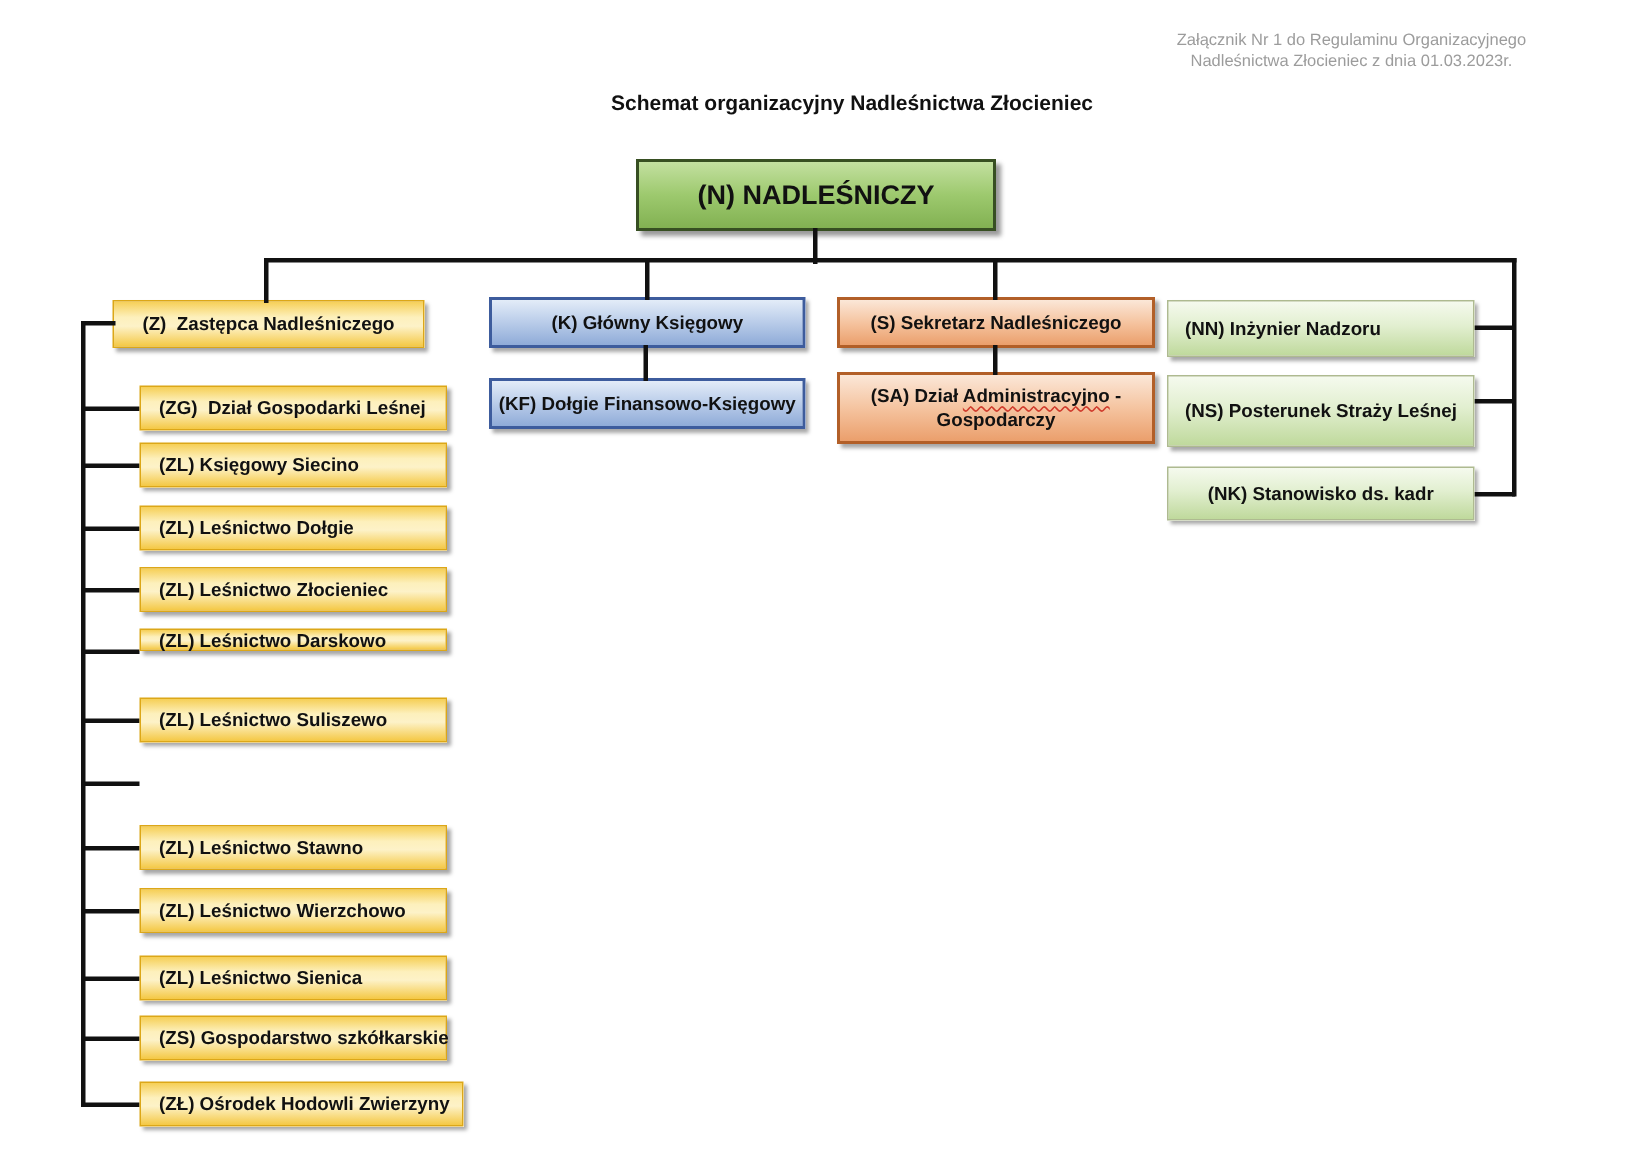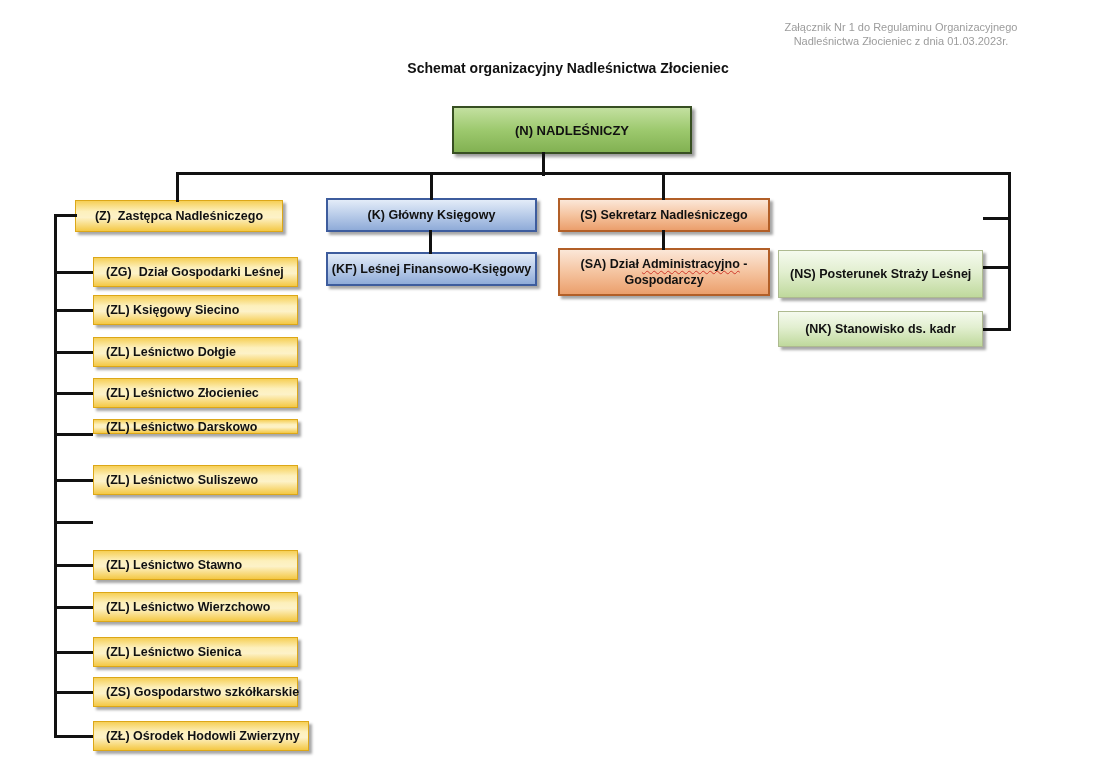--- a/index.html
+++ b/index.html
@@ -10,21 +10,21 @@
     font-size:11px;line-height:14px;color:#9c9c9c;}
 
   .title{position:absolute;left:40px;top:60px;width:1056px;margin:0;text-align:center;
     font-size:14px;font-weight:700;color:#111;}
 
   .node{position:absolute;box-sizing:border-box;font-weight:700;color:#111;
     display:flex;align-items:center;justify-content:center;text-align:center;
     font-size:12.5px;white-space:pre;box-shadow:2.5px 2.5px 2.5px rgba(0,0,0,0.35);}
 
   .node.root{background:linear-gradient(180deg,#c3e0a0 0%,#9dc96e 50%,#82b152 100%);
-    border:2px solid #374f22;font-size:13px;box-shadow:3px 3px 3px rgba(0,0,0,0.4);margin-left:28px;}
+    border:2px solid #374f22;font-size:18px;box-shadow:3px 3px 3px rgba(0,0,0,0.4);}
 
   .node.yellow{background:linear-gradient(180deg,#f6cf56 0%,#fdf0bc 35%,#fdf2c8 55%,#f4c844 100%);
     border:1px solid #dca718;}
 
   .node.blue{background:linear-gradient(180deg,#e3ecf8 0%,#b9cce9 50%,#8fabd8 100%);
     border:2px solid #3d5c9d;}
 
   .node.orange{background:linear-gradient(180deg,#fbe7d8 0%,#f5c4a0 50%,#eb9f6c 100%);
     border:2px solid #b25f28;}
 
@@ -50,21 +50,21 @@
   </div>
 
   <h1 class="title">Schemat organizacyjny Nadleśnictwa Złocieniec</h1>
 
   <div class="node root" style="left:424px;top:106px;width:240px;height:48px;">(N) NADLEŚNICZY</div>
 
   <div class="node yellow" style="left:75px;top:200px;width:208px;height:32px;">(Z)  Zastępca Nadleśniczego</div>
 
   <div class="node blue" style="left:326px;top:198px;width:211px;height:34px;">(K) Główny Księgowy</div>
 
-  <div class="node blue" style="left:326px;top:252px;width:211px;height:34px;">(KF) Leśnej Finansowo-Księgowy</div>
+  <div class="node blue" style="left:326px;top:252px;width:211px;height:34px;">(KF) Dołgie Finansowo-Księgowy</div>
 
   <div class="node orange" style="left:558px;top:198px;width:212px;height:34px;">(S) Sekretarz Nadleśniczego</div>
 
   <div class="node orange two-line" style="left:558px;top:248px;width:212px;height:48px;">
     <span><span>(SA) Dział </span><span class="wavy">Administracyjno</span><span> -</span></span>
     <span>Gospodarczy</span>
   </div>
 
 <div class="line" style="left: 542px; top: 152px; width: 3px; height: 24px;"></div>
     <div class="line" style="left: 176px; top: 172px; width: 835px; height: 3px;"></div>
@@ -95,15 +95,16 @@
     <div class="line" style="left: 56px; top: 564px; width: 37px; height: 3px;"></div>
     <div class="node yellow child" style="left: 93px; top: 550px; width: 205px; height: 30px;">(ZL) Leśnictwo Stawno</div>
     <div class="line" style="left: 56px; top: 606px; width: 37px; height: 3px;"></div>
     <div class="node yellow child" style="left: 93px; top: 592px; width: 205px; height: 30px;">(ZL) Leśnictwo Wierzchowo</div>
     <div class="line" style="left: 56px; top: 651px; width: 37px; height: 3px;"></div>
     <div class="node yellow child" style="left: 93px; top: 637px; width: 205px; height: 30px;">(ZL) Leśnictwo Sienica</div>
     <div class="line" style="left: 56px; top: 691px; width: 37px; height: 3px;"></div>
     <div class="node yellow child" style="left: 93px; top: 677px; width: 205px; height: 30px;">(ZS) Gospodarstwo szkółkarskie</div>
     <div class="line" style="left: 56px; top: 735px; width: 37px; height: 3px;"></div>
     <div class="node yellow child" style="left: 93px; top: 721px; width: 216px; height: 30px;">(ZŁ) Ośrodek Hodowli Zwierzyny</div>
+    <div class="node lgreen align-left" style="left: 778px; top: 200px; width: 205px; height: 38px;">(NN) Inżynier Nadzoru</div>
     <div class="node lgreen align-left" style="left: 778px; top: 250px; width: 205px; height: 48px;">(NS) Posterunek Straży Leśnej</div>
     <div class="node lgreen" style="left: 778px; top: 311px; width: 205px; height: 36px;">(NK) Stanowisko ds. kadr</div>
   </div>
 
 </body></html>

